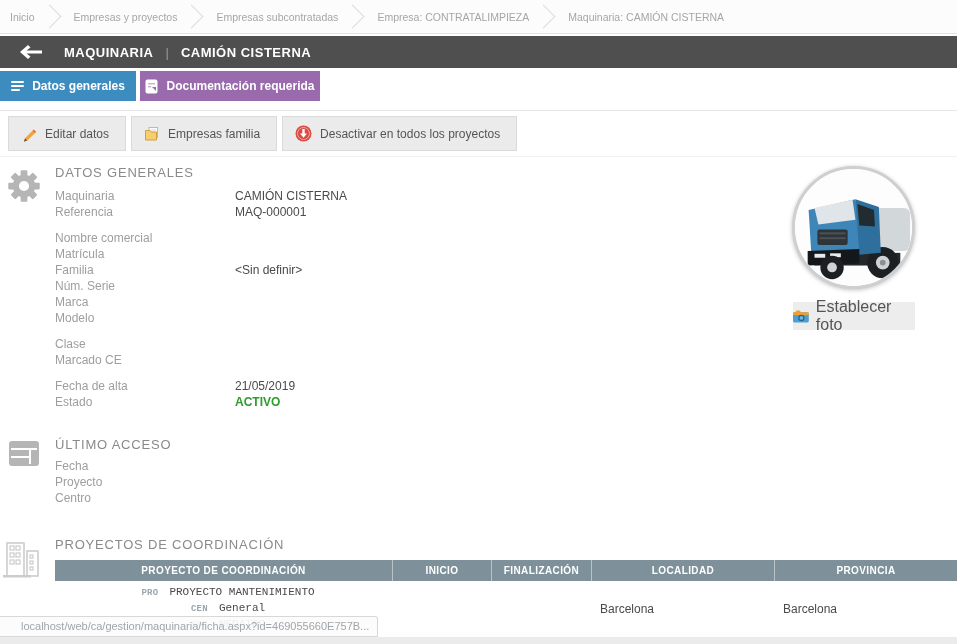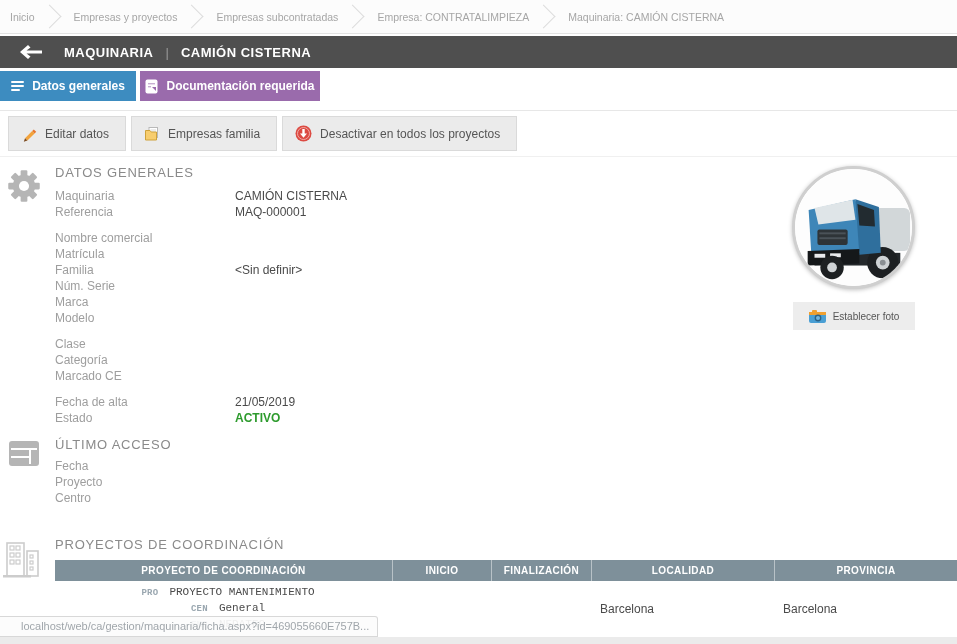--- a/index.html
+++ b/index.html
@@ -73,21 +73,21 @@
   
   .photo-circle {
     position:absolute; left:792px; top:166px; width:123px; height:123px;
     border-radius:50%; border:3px solid #cfcfcf; background:#fff; overflow:hidden;
     box-shadow:0 1px 4px rgba(0,0,0,.25);
   }
   .photo-circle svg { display:block; }
   .photo-btn {
     position:absolute; left:793px; top:302px; width:122px; height:28px;
     background:#ededed; display:flex; align-items:center; justify-content:center;
-    font-size:10px; color:#555; cursor:pointer;
+    font-size:16px; color:#555; cursor:pointer;
   }
   .photo-btn svg { margin-right:7px; }
 
   
   .la-icon { position:absolute; left:8px; top:440px; }
   .la-block { position:absolute; left:55px; top:437px; }
   .la-block .sec-heading { margin-bottom:6px; }
   .la-row { font-size:12px; color:#9e9e9e; line-height:16px; }
 
   
@@ -247,24 +247,20 @@
       <span class="fvalue"></span>
     </div>
     <div class="frow">
       <span class="flabel">Modelo</span>
       <span class="fvalue"></span>
     </div>
   </div>
   <div class="fgroup">
     <div class="frow">
       <span class="flabel">Clase</span>
-      <span class="fvalue"></span>
-    </div>
-    <div class="frow">
-      <span class="flabel">Categoría</span>
       <span class="fvalue"></span>
     </div>
     <div class="frow">
       <span class="flabel">Marcado CE</span>
       <span class="fvalue"></span>
     </div>
   </div>
   <div class="fgroup">
     <div class="frow">
       <span class="flabel">Fecha de alta</span>

